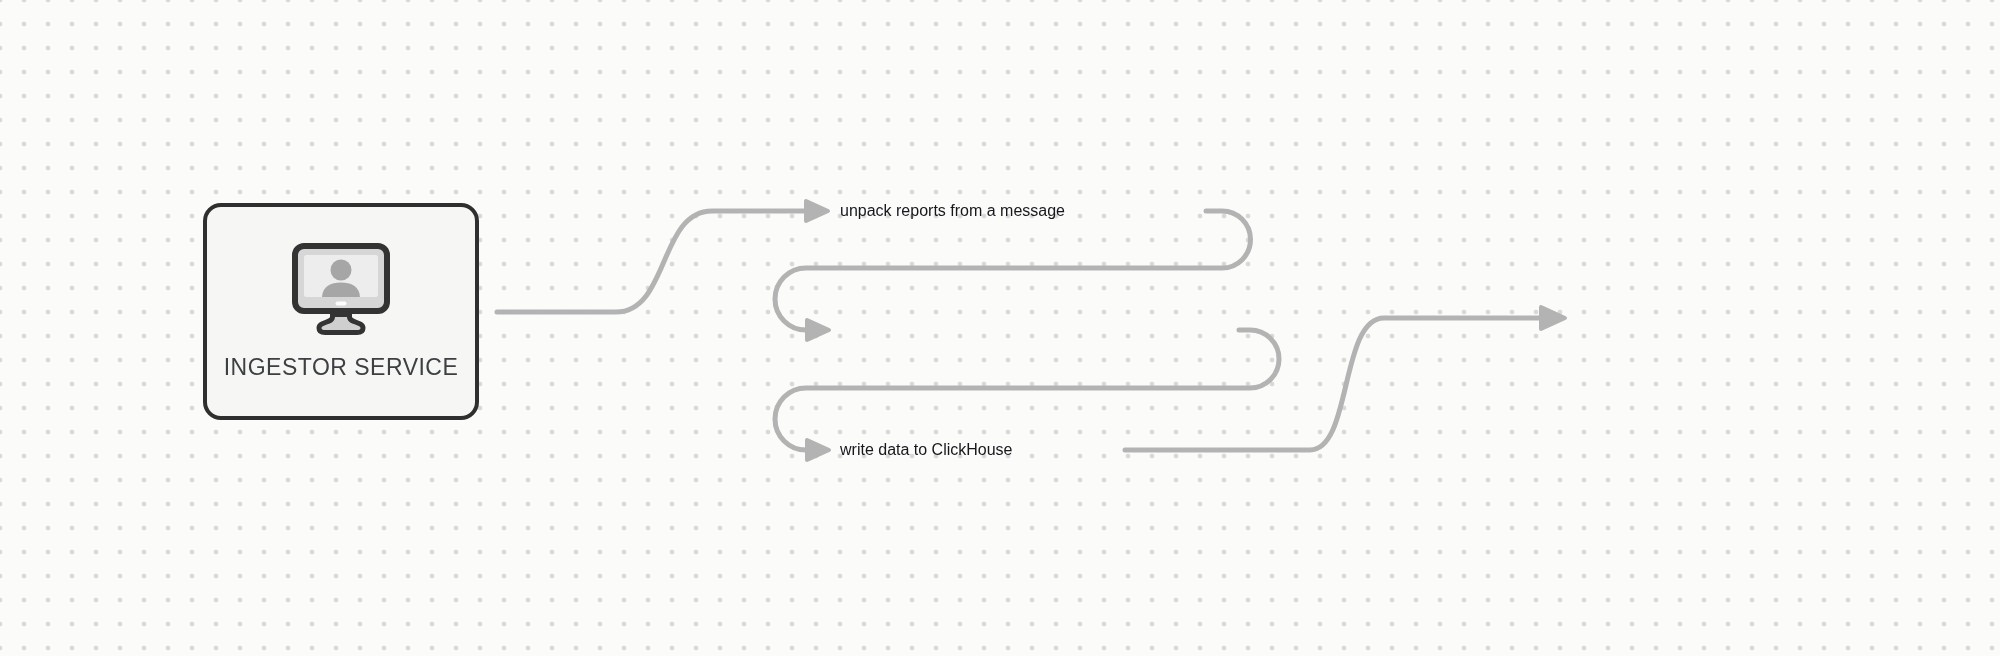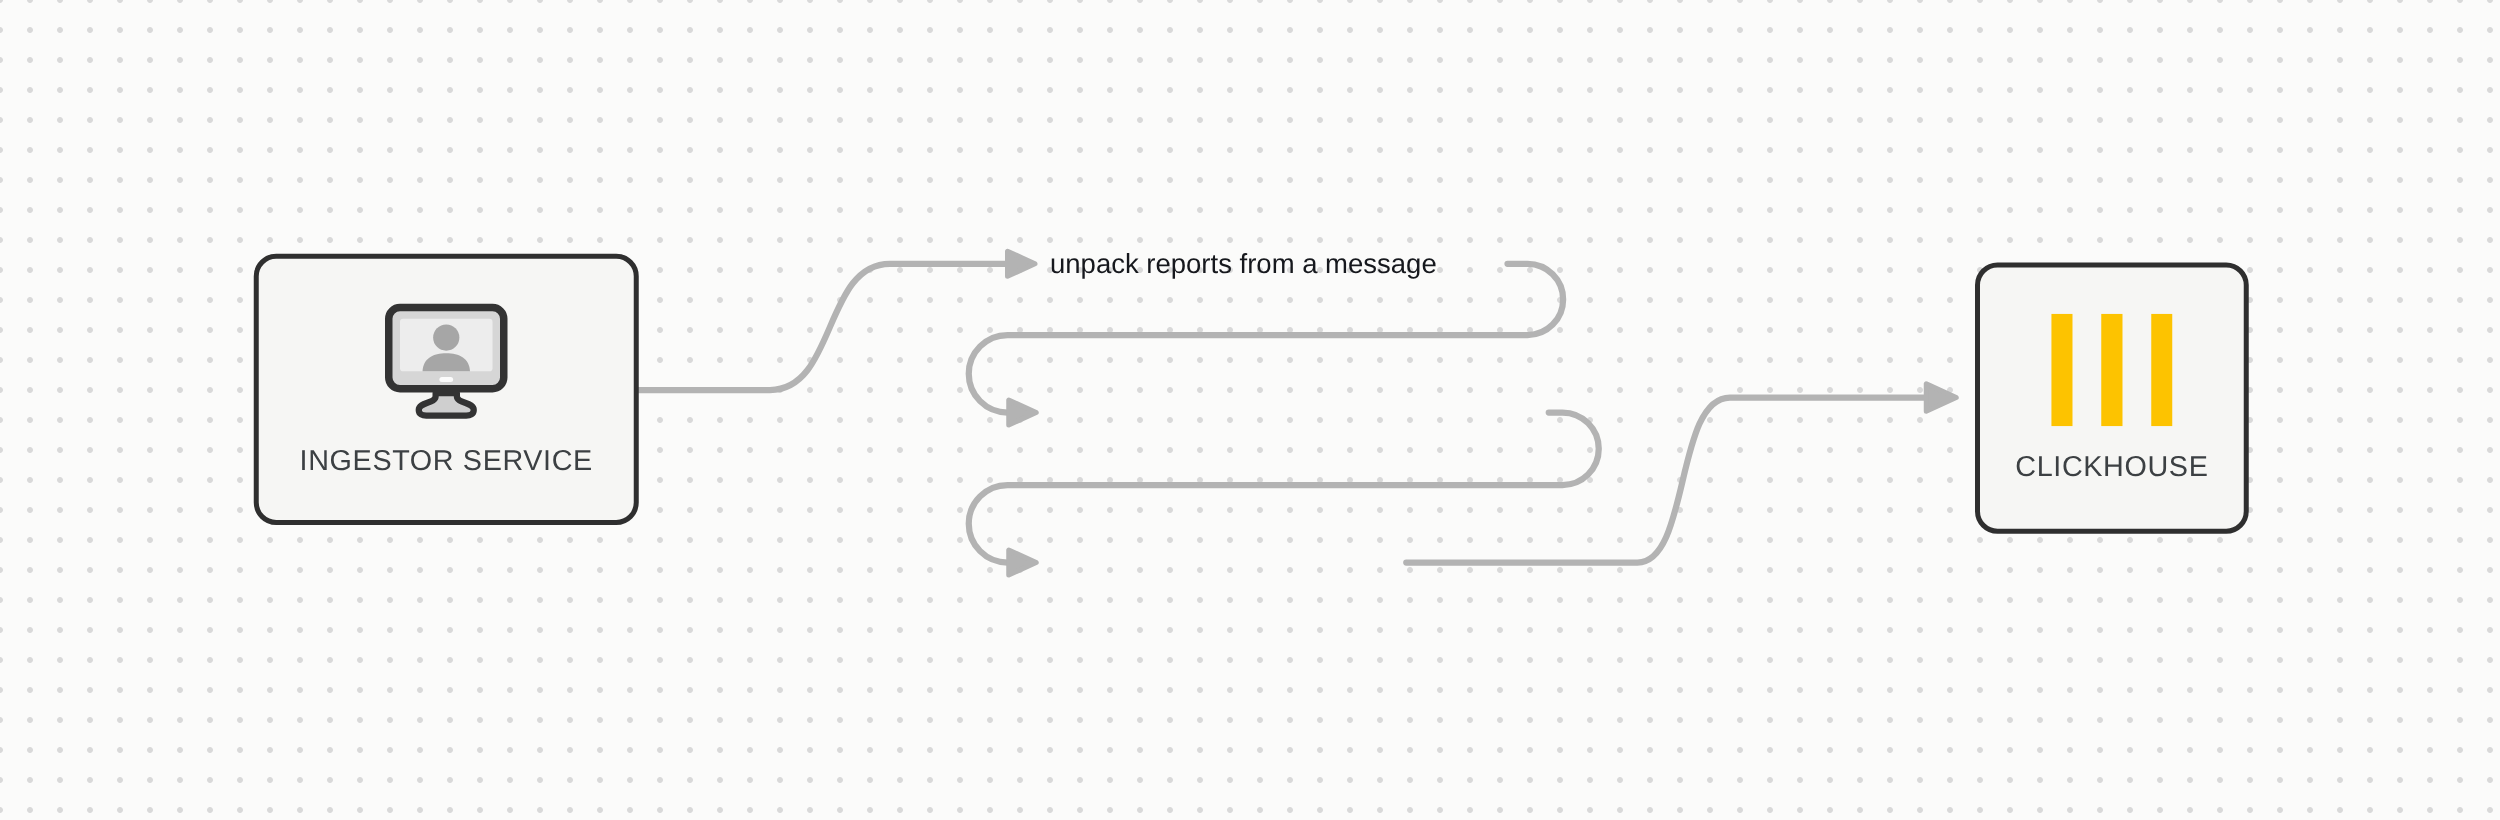--- a/index.html
+++ b/index.html
@@ -45,34 +45,34 @@
     background: var(--box-fill, #f6f6f4);
     border: 4px solid var(--box-border, #2f2f2f);
     border-radius: 18px;
     display: flex;
     flex-direction: column;
     align-items: center;
     justify-content: center;
     gap: 14px;
   }
 
-  #node-ingestor   { left: 203px;  top: 203px; width: 308px; height: 217px; }
+  #node-ingestor   { left: 203px;  top: 203px; width: 276px; height: 217px; }
   #node-clickhouse { left: 1580px; top: 210px; width: 219px; height: 217px; }
 
   .node-title {
     font-size: 23px;
     letter-spacing: 0.5px;
     color: var(--title, #3c4043);
     white-space: nowrap;
   }
 
   .step-label {
     position: absolute;
     transform: translateY(-50%);
-    font-size: 22px;
+    font-size: 16px;
     color: var(--text, #16181d);
     white-space: nowrap;
   }
 
   #step-label-1 { left: 840px; top: 211px; }
   #step-label-2 { left: 840px; top: 330px; }
   #step-label-3 { left: 840px; top: 450px; }
 
   .ch-bar { fill: var(--clickhouse-yellow, #fdc300); }
   .silhouette { fill: var(--icon-gray, #a6a6a6); }
@@ -111,26 +111,17 @@
           <circle class="silhouette" cx="50" cy="28" r="10.5"></circle>
           <path class="silhouette" d="M31 56 C31 44.5 39.5 40.5 50 40.5 C60.5 40.5 69 44.5 69 56 Z"></path>
         </g>
         <rect x="44.5" y="59.5" width="11" height="4" rx="2" fill="#fcfcfc"></rect>
         <path d="M41.5 72.5 L41.5 75 C41.5 81 28 79.5 28 86 C28 89.5 31 90.5 34 90.5 L66 90.5 C69 90.5 72 89.5 72 86 C72 79.5 58.5 81 58.5 75 L58.5 72.5 Z" fill="#cfcfcf" stroke="#333333" stroke-width="5" stroke-linejoin="round"></path>
       </svg>
     </span>
     <span class="node-title">INGESTOR SERVICE</span>
   </div>
 
-  <div class="node" id="node-clickhouse">
-    <span>
-      <svg width="97" height="90" viewBox="0 0 97 90" xmlns="http://www.w3.org/2000/svg">
-        <rect class="ch-bar" x="0" y="0" width="17" height="90"></rect>
-        <rect class="ch-bar" x="40" y="0" width="17" height="90"></rect>
-        <rect class="ch-bar" x="80" y="0" width="17" height="90"></rect>
-      </svg>
-    </span>
-    <span class="node-title">CLICKHOUSE</span>
-  </div>
 
   <div class="step-label" id="step-label-1">unpack reports from a message</div>
+  <div class="step-label" id="step-label-3">write data to ClickHouse</div>
 
 </div>
 
 </body></html>

